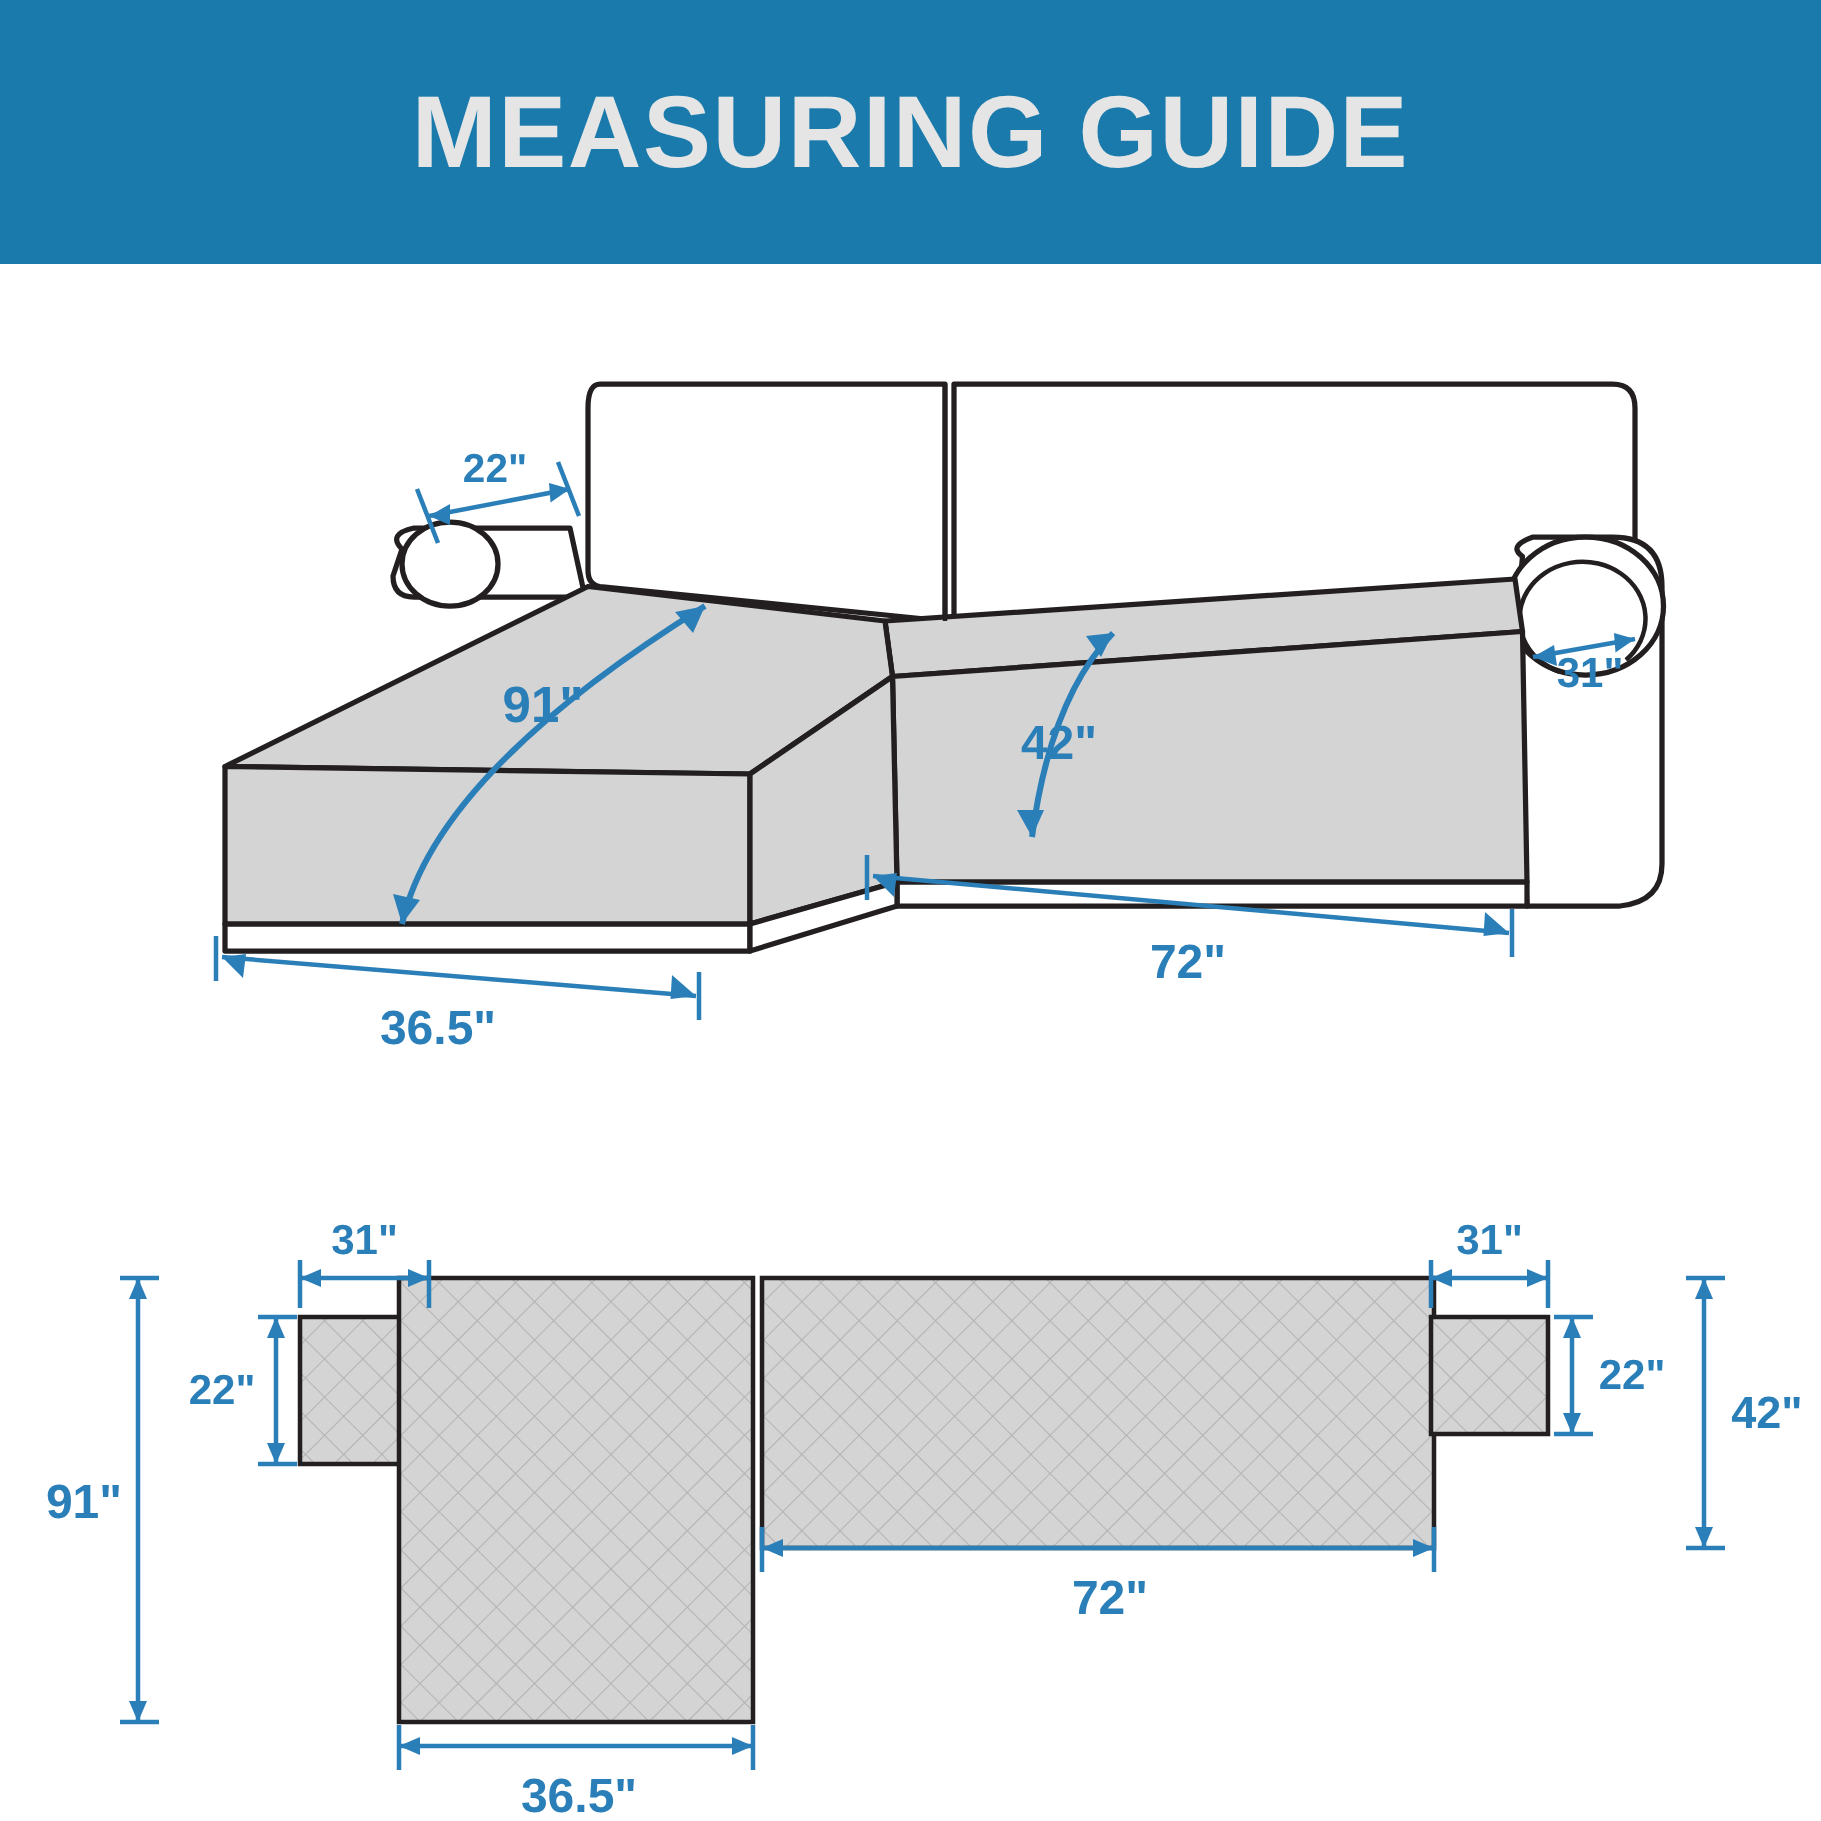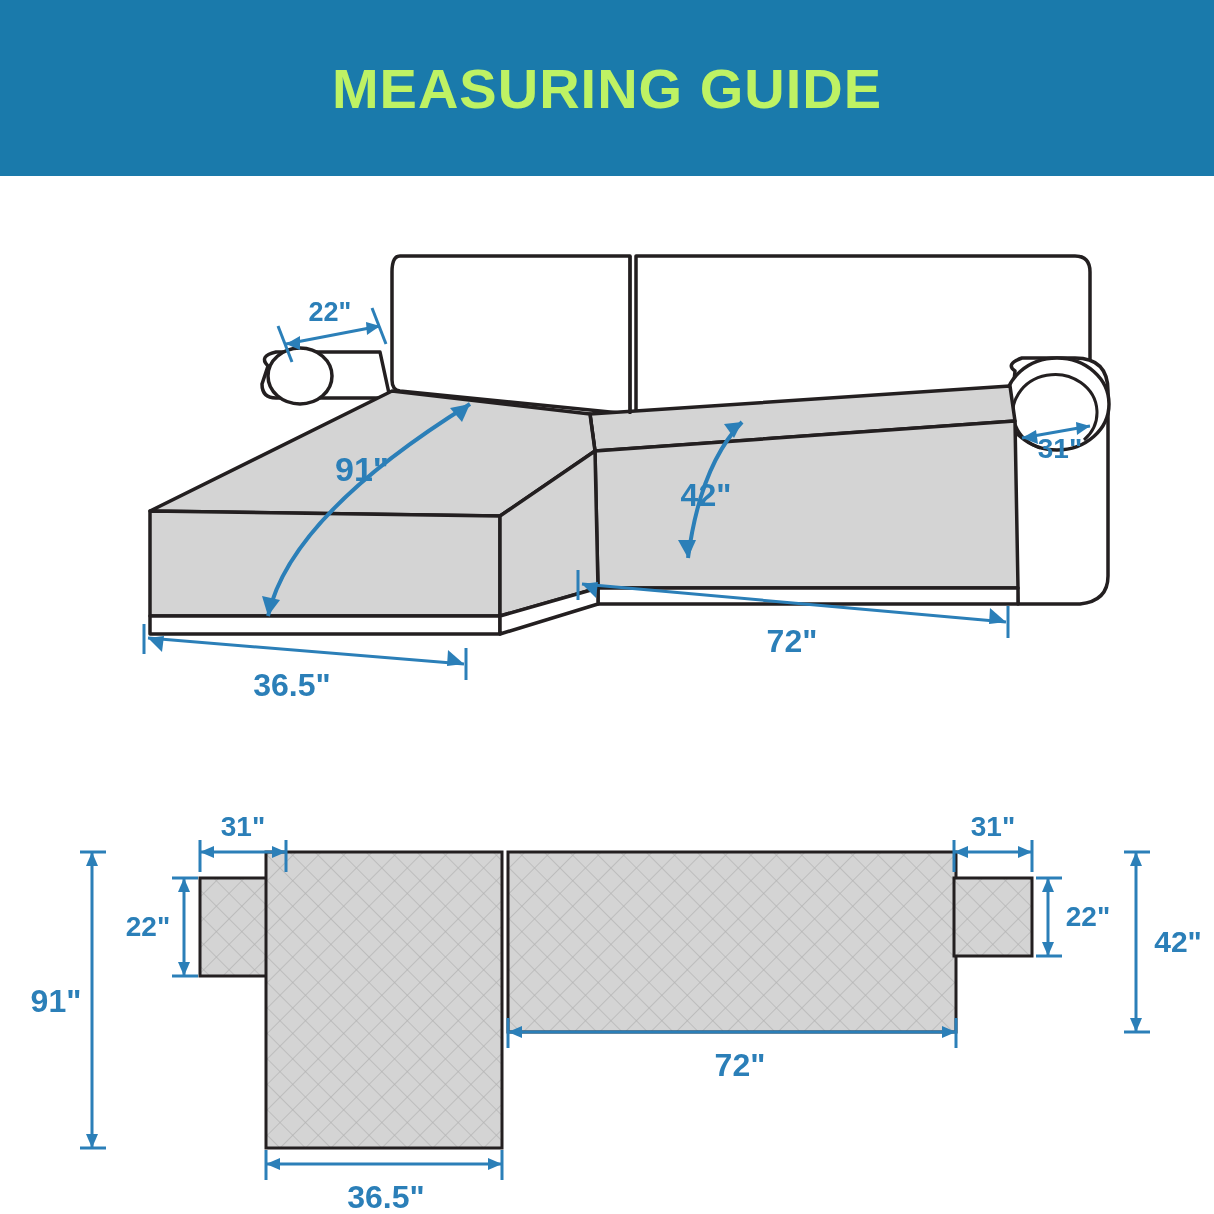--- a/index.html
+++ b/index.html
@@ -26,22 +26,22 @@
     left: 0;
     top: 0;
     width: 1214px;
     height: 176px;
     background: #1a7aab;
     display: flex;
     align-items: center;
     justify-content: center;
   }
   #header-title {
-    color: #bef264;
-    font-size: 56px;
+    color: #e5e5e5;
+    font-size: 68px;
     font-weight: bold;
     letter-spacing: 1px;
     font-family: "Liberation Sans", sans-serif;
     white-space: nowrap;
   }
   
   .diagram-svg {
     position: absolute;
     left: 0;
   }

